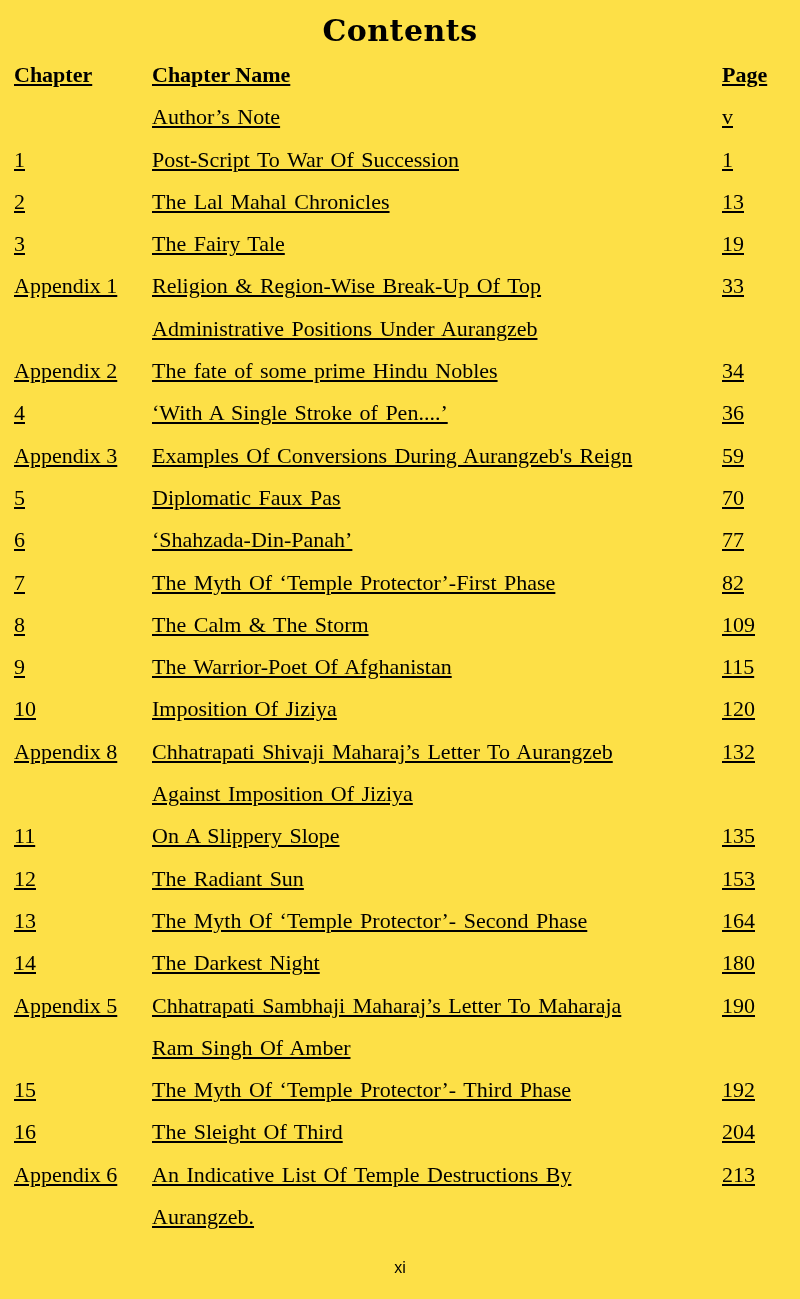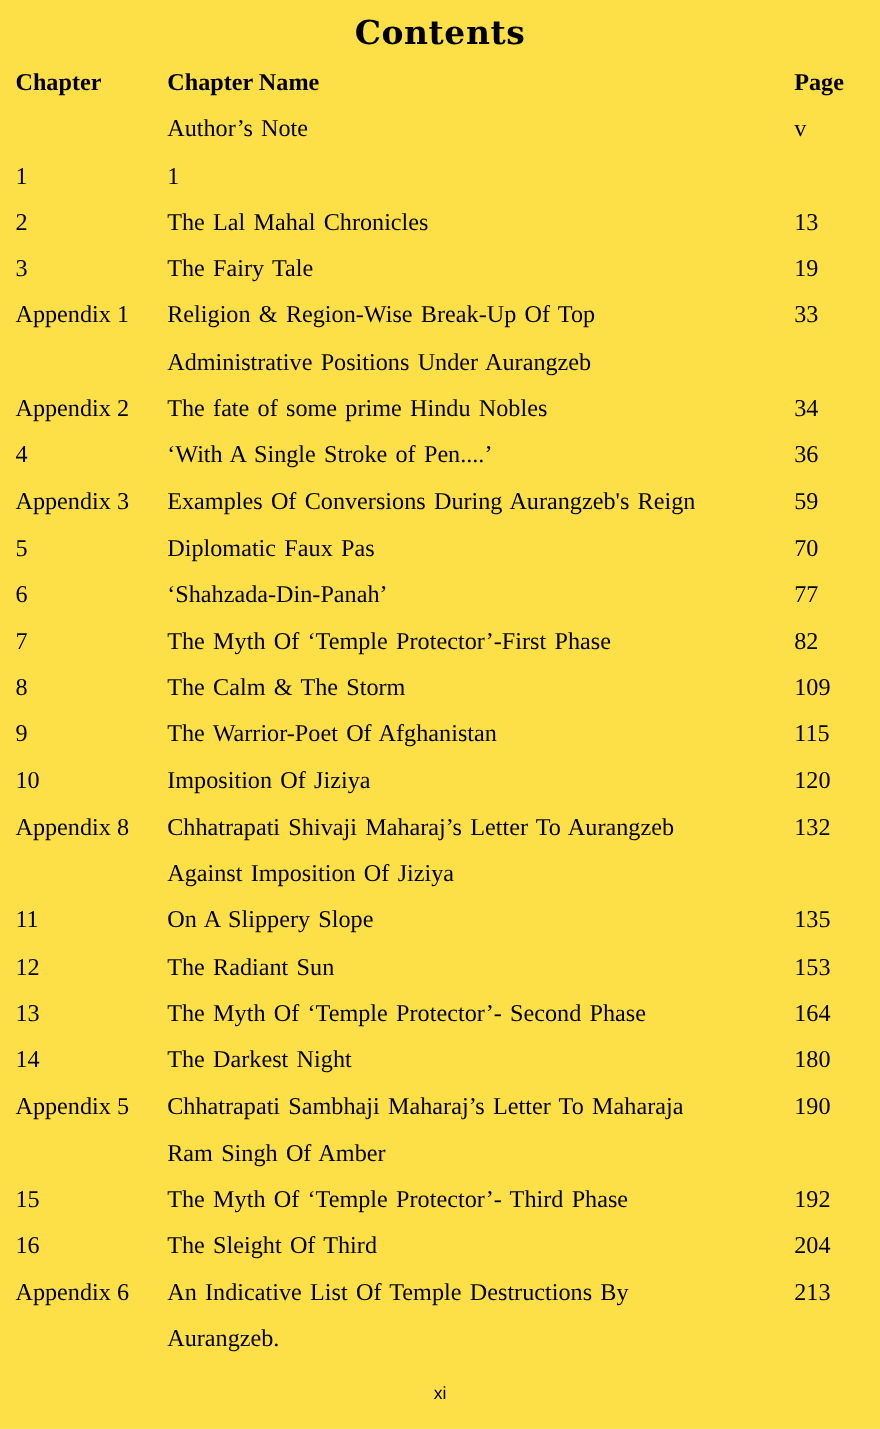--- a/index.html
+++ b/index.html
@@ -17,21 +17,21 @@
   }
   .title {
     padding-top: 10px;
     text-align: center;
     font-family: "DejaVu Serif", "Liberation Serif", serif;
     font-weight: 700;
     font-size: 30px;
     line-height: 42px;
     letter-spacing: 0.5px;
   }
-  .toc { margin-top: 2px; padding: 0 14px; }
+  .toc { margin-top: 2px; padding: 0 14px; text-decoration: underline; }
   .toc-row {
     display: grid;
     grid-template-columns: 138px 1fr 64px;
     align-items: start;
   }
   .cell {
     font-size: 22px;
     line-height: 42.3px;
     white-space: nowrap;
   }
@@ -66,20 +66,23 @@
     <div class="toc-row">
       <div class="cell"></div>
       <div class="cell name-cell">
           <div class="line">Author’s Note</div>
         </div>
       <div class="cell page-cell">v</div>
     </div>
 
     <div class="toc-row">
       <div class="cell">1</div>
+      <div class="cell name-cell">
+          <div class="line">Post-Script To War Of Succession</div>
+        </div>
       <div class="cell page-cell">1</div>
     </div>
 
     <div class="toc-row">
       <div class="cell">2</div>
       <div class="cell name-cell">
           <div class="line">The Lal Mahal Chronicles</div>
         </div>
       <div class="cell page-cell">13</div>
     </div>

